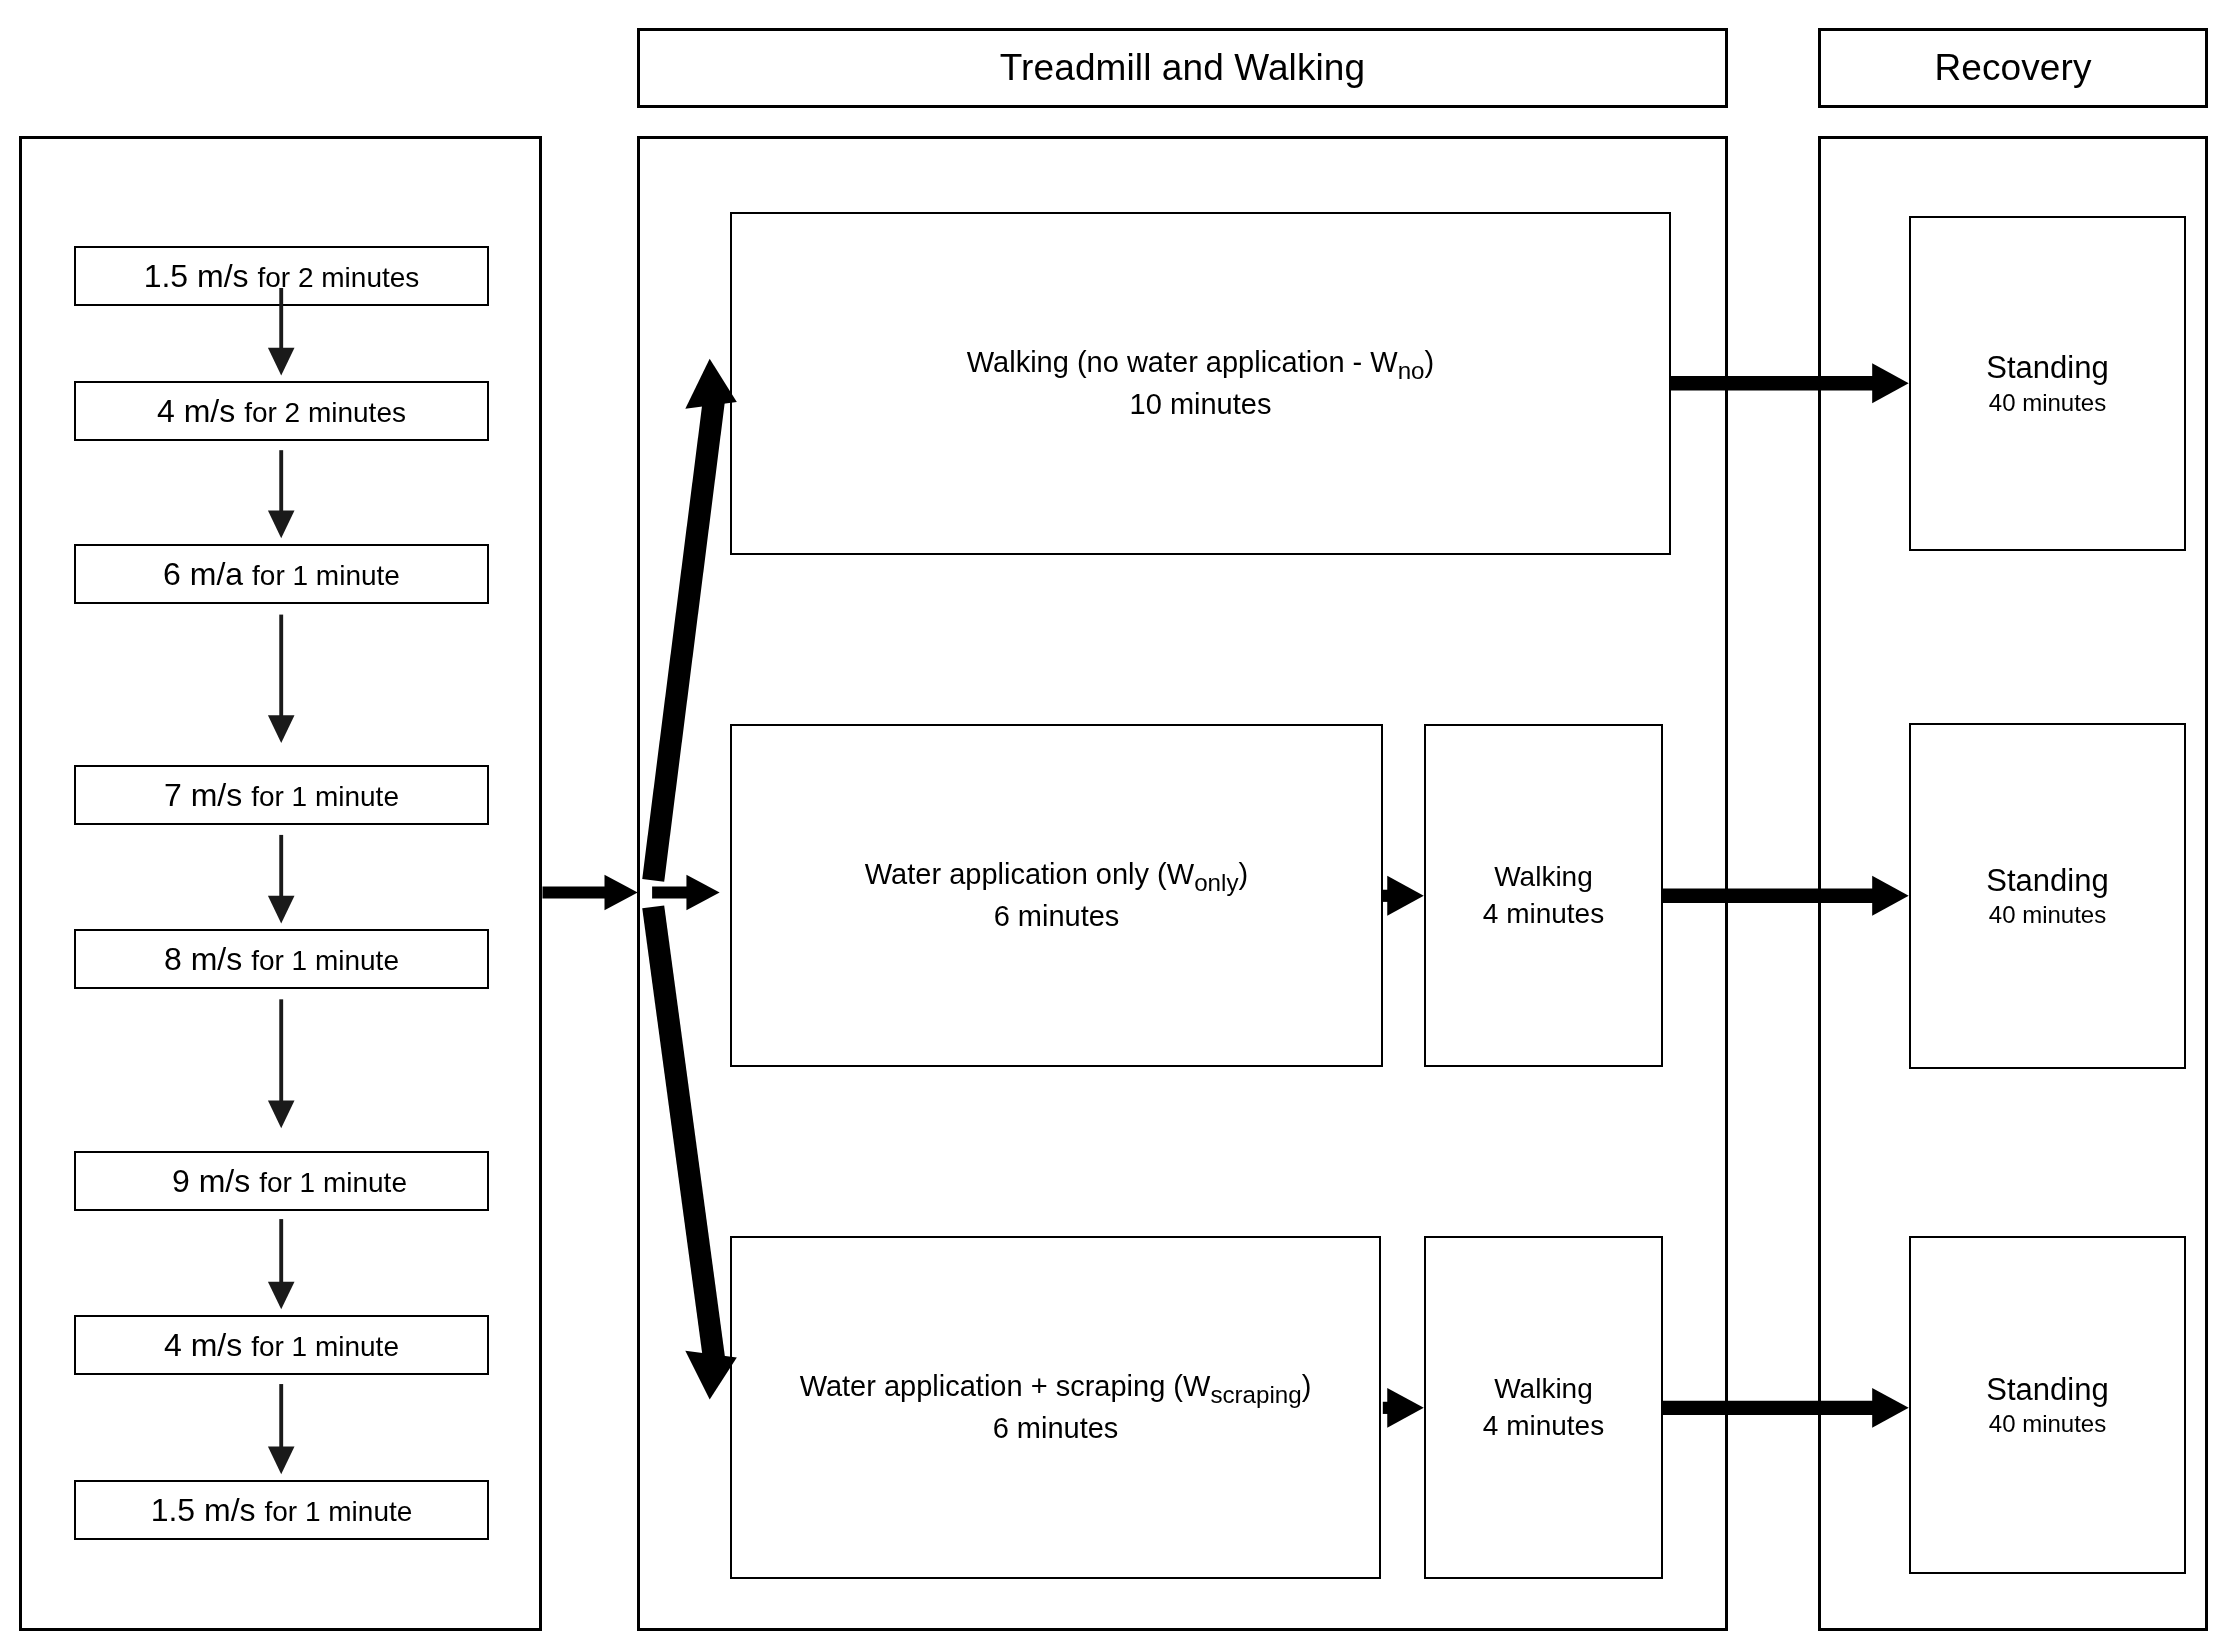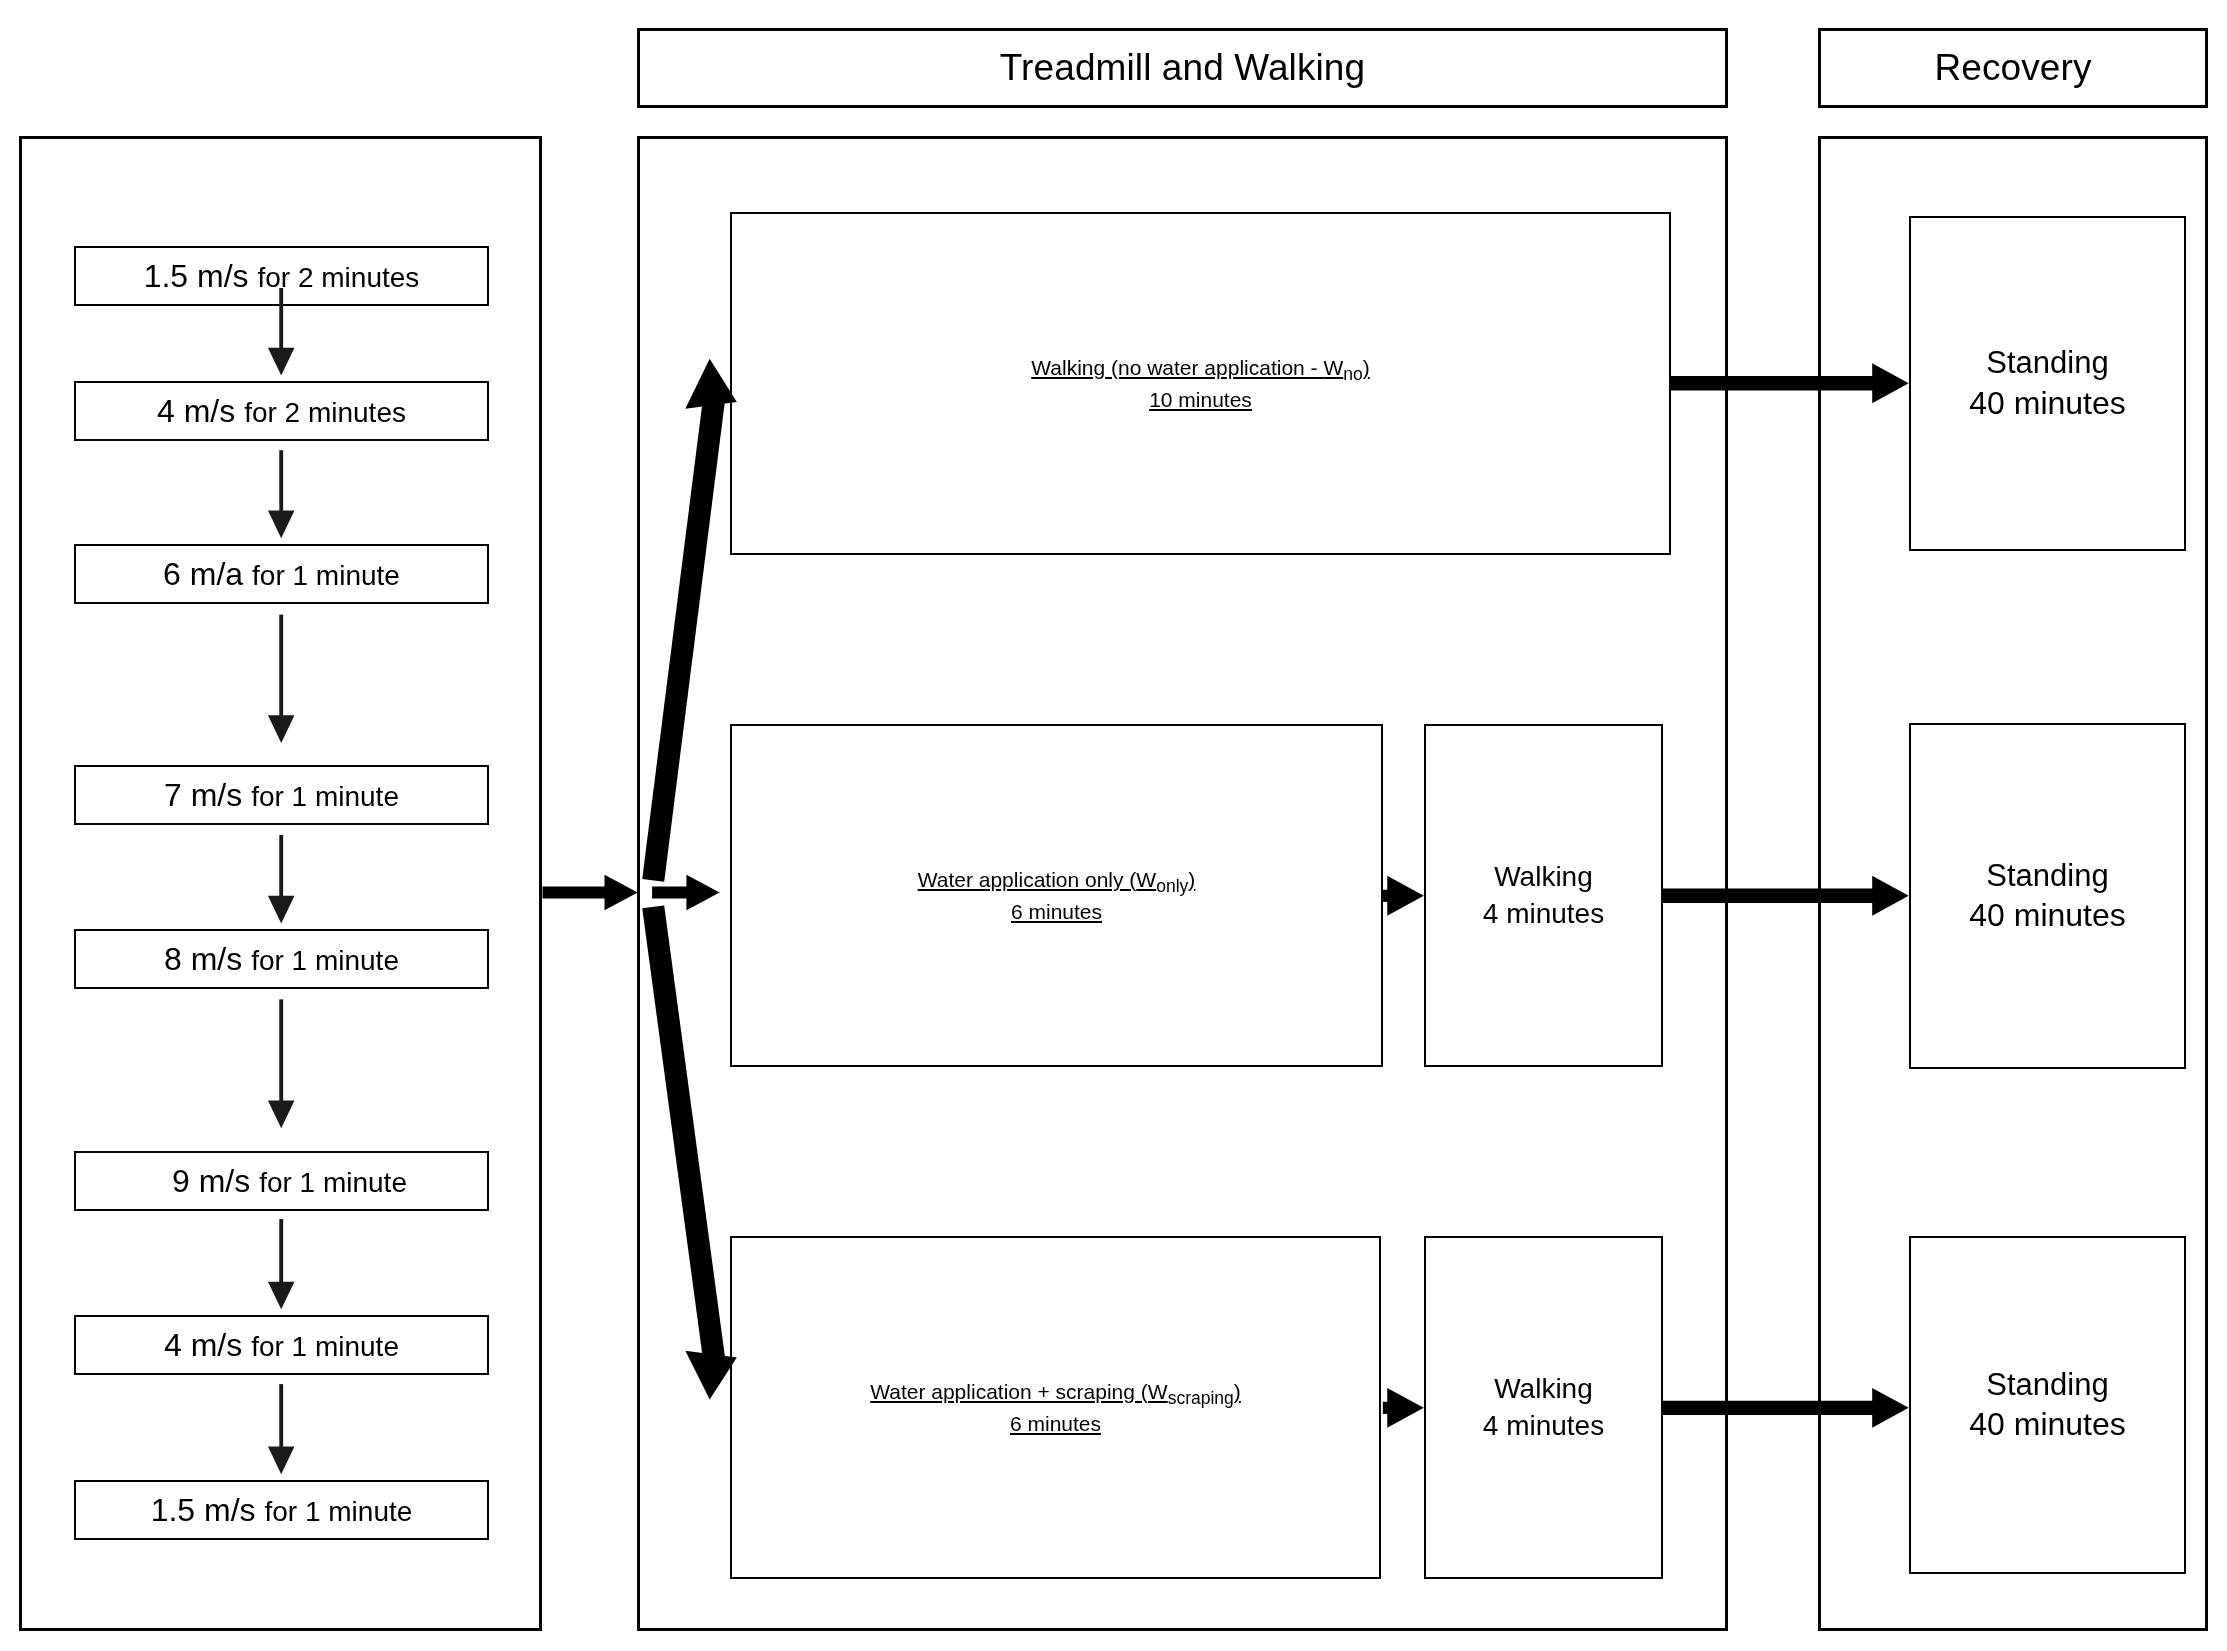--- a/index.html
+++ b/index.html
@@ -48,32 +48,31 @@
   }
   .node-text {
     font-size: 32px;
     line-height: 1.25;
     white-space: nowrap;
   }
   .node-text .small {
     font-size: 28px;
   }
   .two-line {
-    font-size: 21px;
+    font-size: 29px;
     line-height: 1.30;
-    text-decoration: underline;
   }
   .two-line .l1 { display: block; white-space: nowrap; }
   .two-line .l2 { display: block; white-space: nowrap; }
   .stand-text {
     font-size: 31px;
     line-height: 1.28;
   }
   .stand-text .l1 { display: block; }
-  .stand-text .l2 { display: block; font-size: 32px; }
+  .stand-text .l2 { display: block; font-size: 24px; }
   .walk-text {
     font-size: 28px;
     line-height: 1.30;
   }
   .walk-text .l1 { display: block; }
   .walk-text .l2 { display: block; }
   #arrows {
     position: absolute;
     left: 0;
     top: 0;

